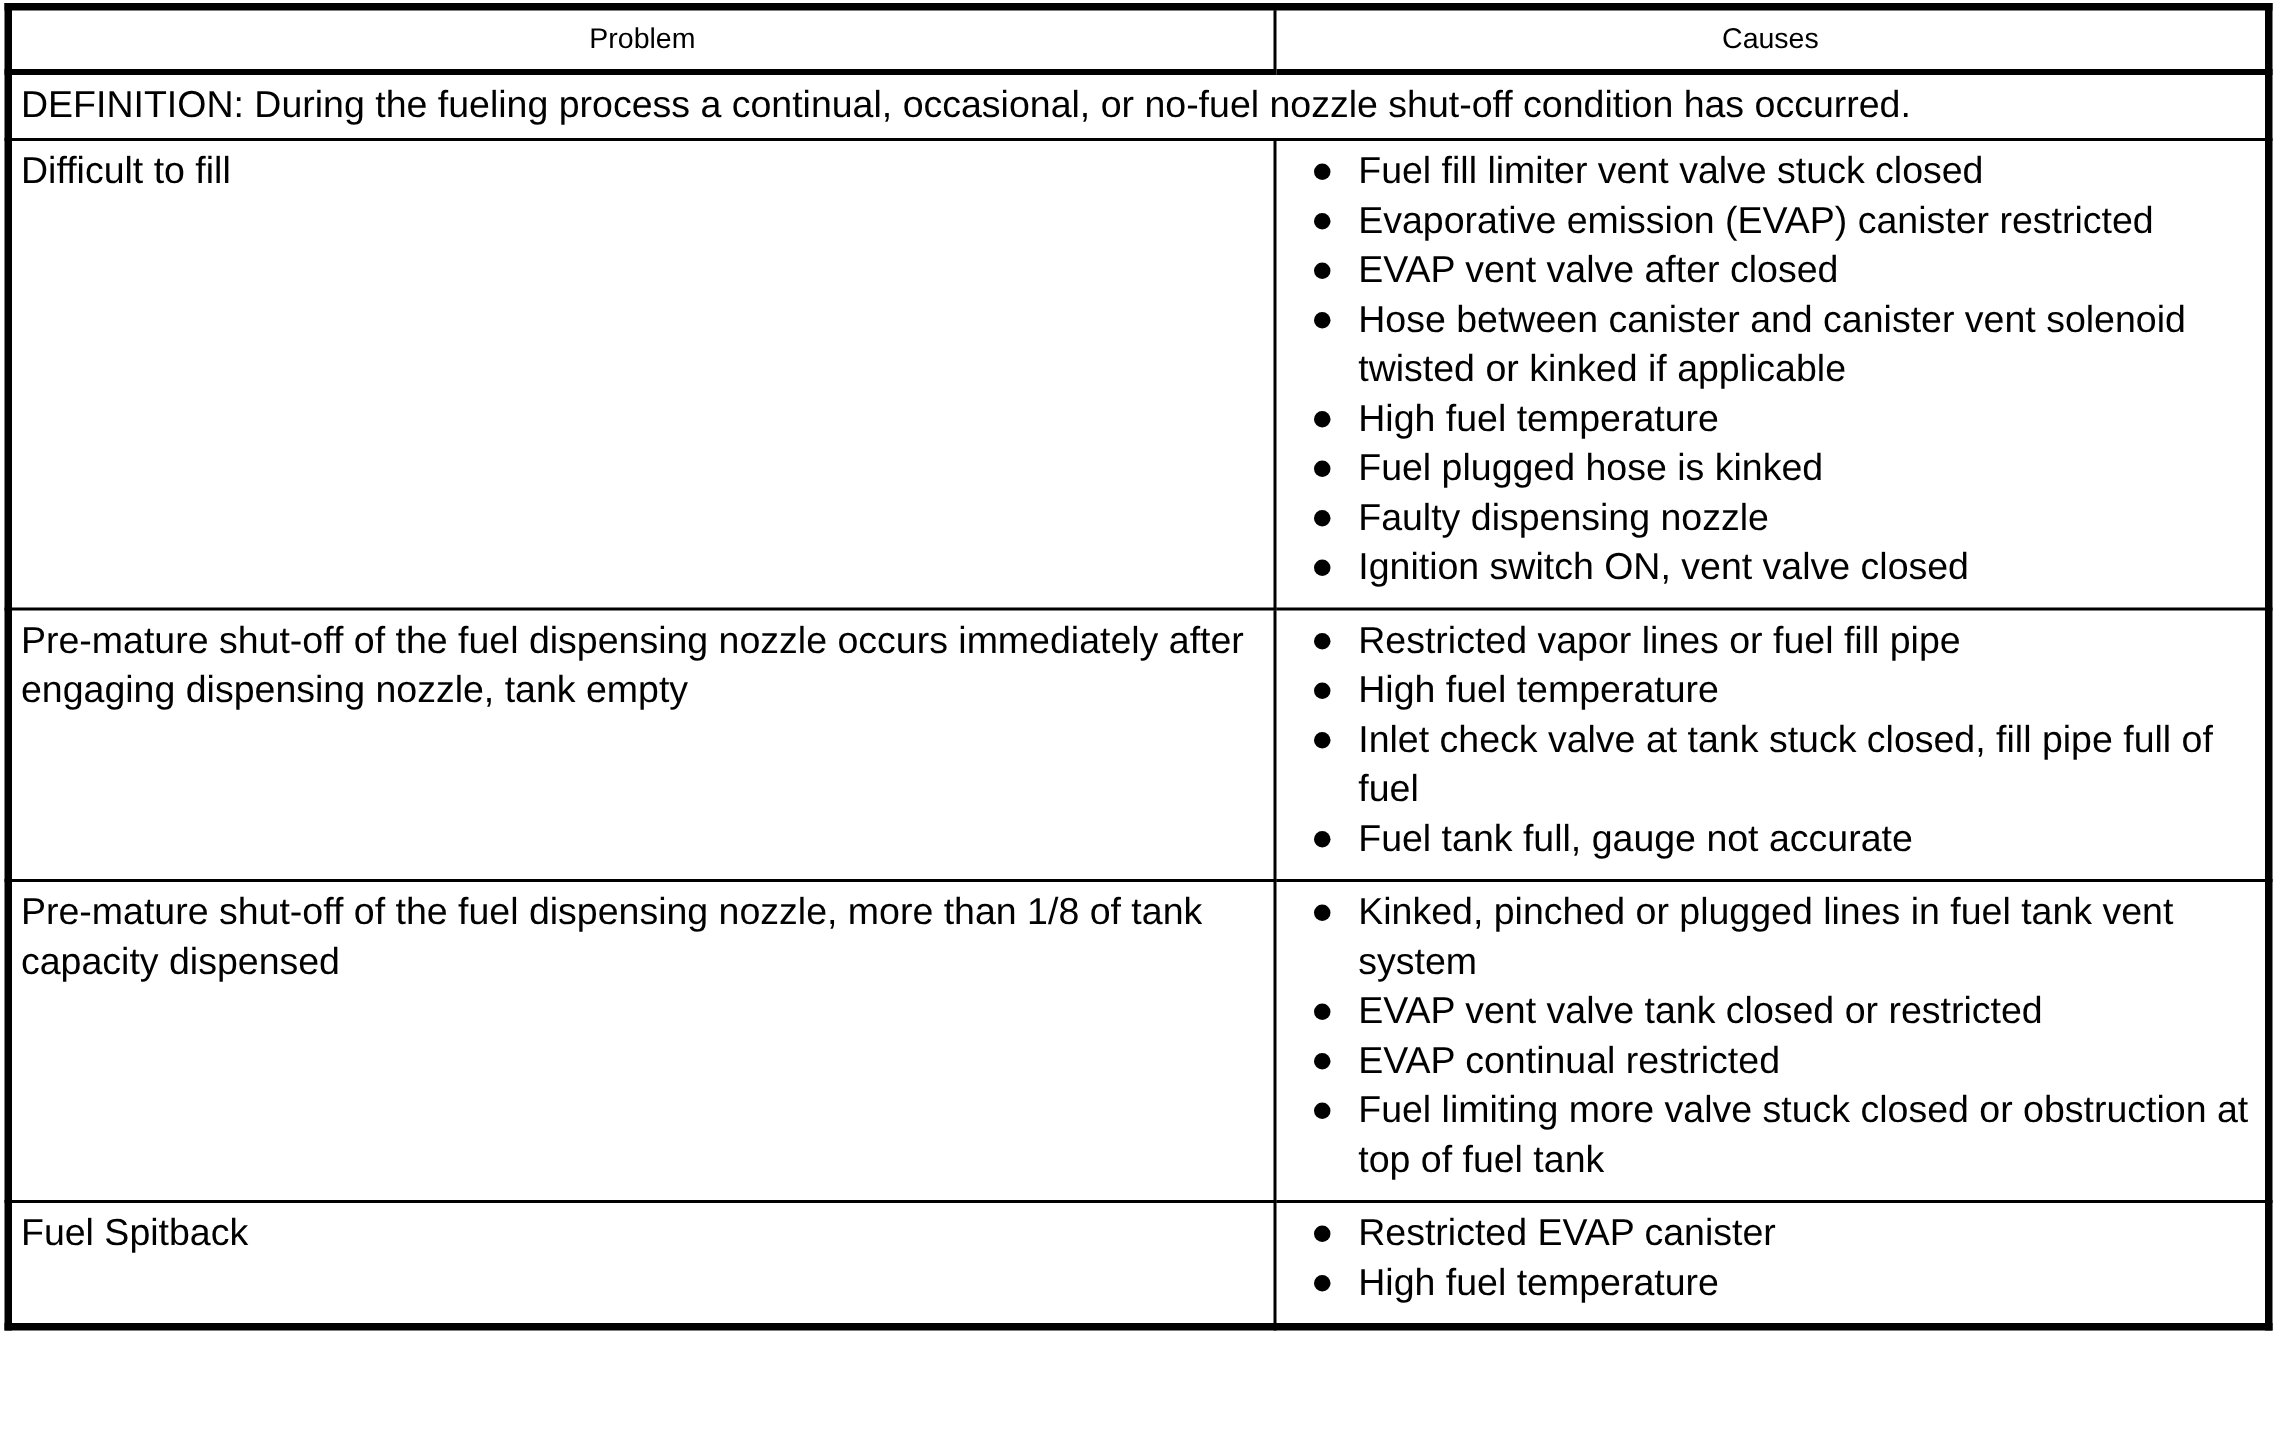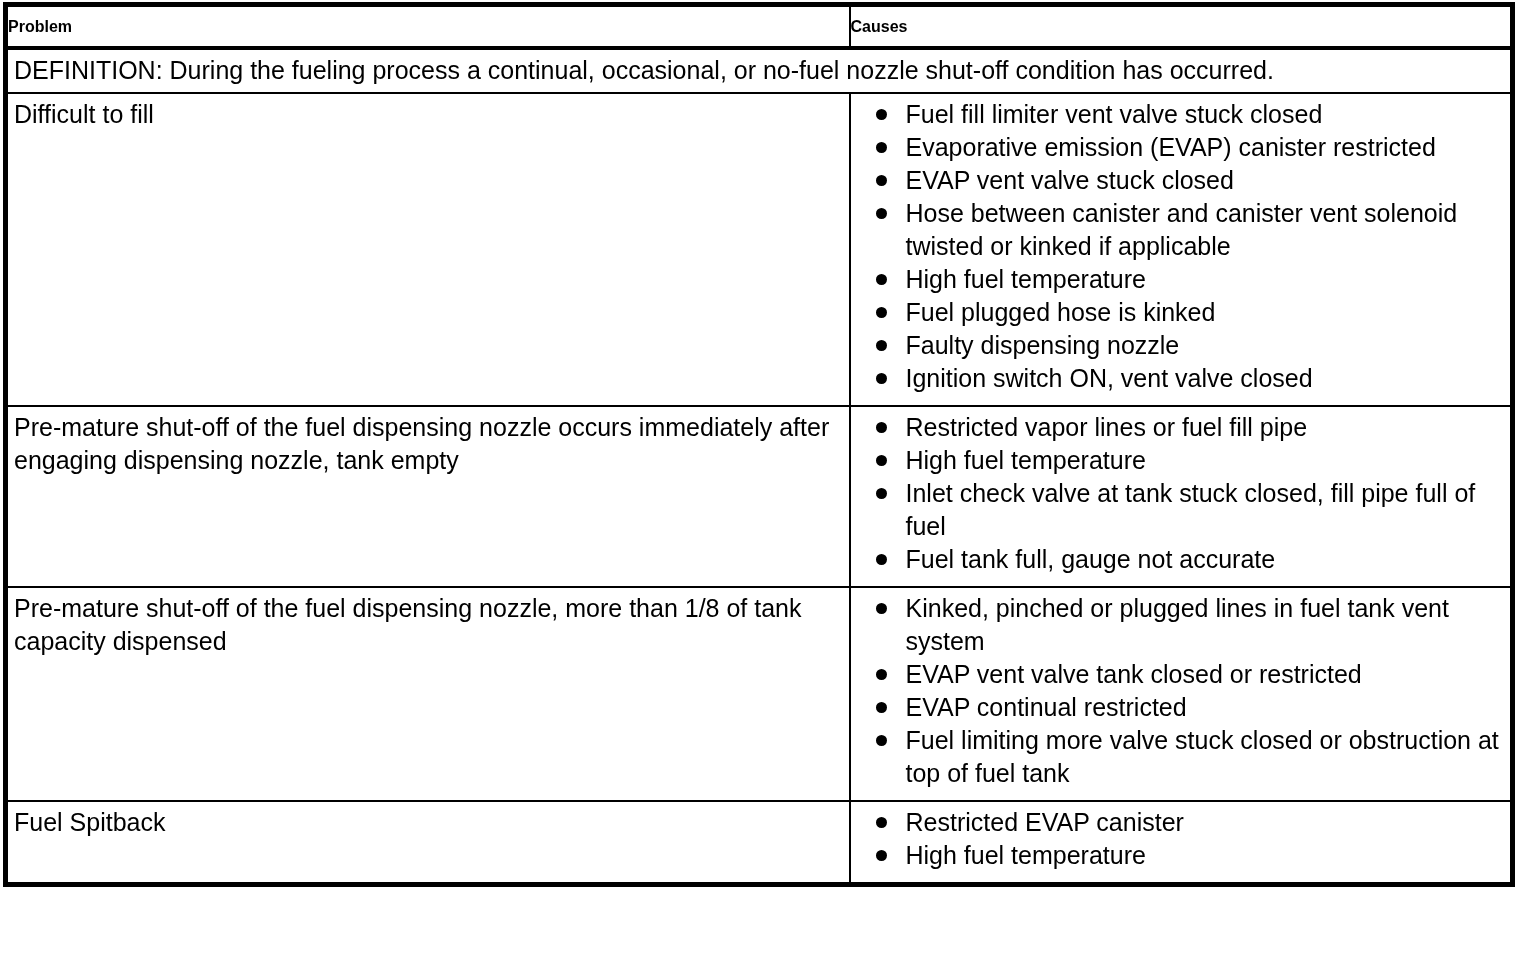--- a/index.html
+++ b/index.html
@@ -30,23 +30,23 @@
   }
   col.col-problem { width: 844px; }
   col.col-causes  { width: 663px; }
   th, td {
     border: 2px solid #000000;
     vertical-align: top;
     color: #000000;
     background: #ffffff;
   }
   thead th {
-    font-size: 16px;
-    font-weight: bold;
-    text-align: left;
+    font-size: 19px;
+    font-weight: normal;
+    text-align: center;
     padding: 6px 0 5px 0;
     border-bottom: 4px solid #000000;
     line-height: 28px;
   }
   tbody td {
     font-size: 25px;
     line-height: 33px;
   }
   tr.definition-row td {
     padding: 4px 8px 5px 6px;
@@ -97,21 +97,21 @@
     <tbody id="table-body">
       <tr class="definition-row">
         <td colspan="2">DEFINITION: During the fueling process a continual, occasional, or no-fuel nozzle shut-off condition has occurred.</td>
       </tr>
     <tr>
           <td class="problem-cell">Difficult to fill</td>
           <td class="causes-cell">
             <ul class="causes-list">
               <li><span class="bullet"></span><span>Fuel fill limiter vent valve stuck closed</span></li>
               <li><span class="bullet"></span><span>Evaporative emission (EVAP) canister restricted</span></li>
-              <li><span class="bullet"></span><span>EVAP vent valve stuck closed</span></li>
+              <li><span class="bullet"></span><span>EVAP vent valve after closed</span></li>
               <li><span class="bullet"></span><span>Hose between canister and canister vent solenoid twisted or kinked if applicable</span></li>
               <li><span class="bullet"></span><span>High fuel temperature</span></li>
               <li><span class="bullet"></span><span>Fuel plugged hose is kinked</span></li>
               <li><span class="bullet"></span><span>Faulty dispensing nozzle</span></li>
               <li><span class="bullet"></span><span>Ignition switch ON, vent valve closed</span></li>
             </ul>
           </td>
         </tr>
         <tr>
           <td class="problem-cell">Pre-mature shut-off of the fuel dispensing nozzle occurs immediately after engaging dispensing nozzle, tank empty</td>

